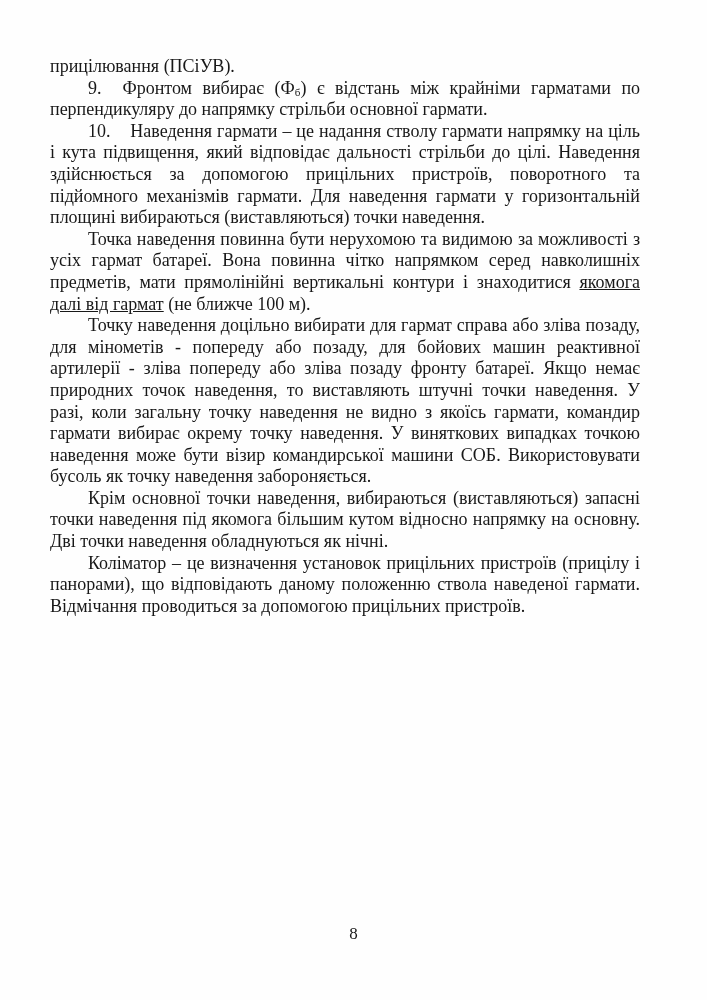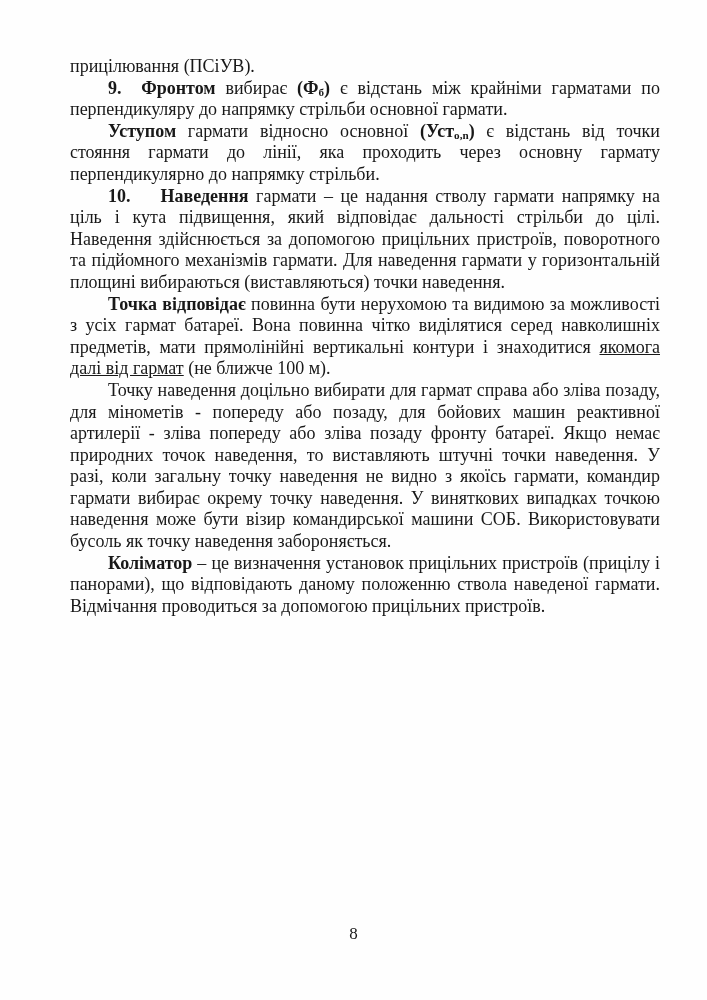--- a/index.html
+++ b/index.html
@@ -12,35 +12,35 @@
     width: 707px;
     height: 1000px;
     background: #fefefe;
     font-family: "Liberation Serif", serif;
     color: #181818;
     box-sizing: border-box;
     overflow: hidden;
   }
   .text-block {
     position: absolute;
-    left: 70px;
+    left: 50px;
     top: 56px;
     width: 590px;
     font-size: 18px;
     line-height: 21.6px;
     text-align: justify;
   }
   p.para {
     margin: 0;
     padding: 0;
   }
   p.para.indent {
     text-indent: 38px;
   }
-  .bold { font-weight: bold; }
+  .bold { font-weight: normal; }
   .underline { text-decoration: underline; }
   sub.ss {
     font-size: 0.62em;
     line-height: 0;
     vertical-align: -0.22em;
   }
   .footer {
     position: absolute;
     left: 0;
     width: 707px;
@@ -50,22 +50,22 @@
     color: #181818;
   }
 </style>
 </head>
 <body>
 
 <div class="page">
   <div class="text-block">
       <p class="para"><span>прицілювання (ПСіУВ).</span></p>
       <p class="para indent"><span class="bold">9.&nbsp; Фронтом</span><span> вибирає </span><span class="bold">(Ф</span><sub class="ss bold">б</sub><span class="bold">)</span><span> є відстань між крайніми гарматами по перпендикуляру до напрямку стрільби основної гармати.</span></p>
-      <p class="para indent"><span class="bold">Уступом</span><span> гармати відносно основної </span><span class="bold">(Уст</span><sub class="ss bold">о,n</sub><span class="bold">)</span><span> є відстань від точки стояння гармати до лінії, яка проходить через основну гармату перпендикулярно до напрямку стрільби.</span></p>
       <p class="para indent"><span class="bold">10.&nbsp;&nbsp;&nbsp; Наведення</span><span> гармати – це надання стволу гармати напрямку на ціль і кута підвищення, який відповідає дальності стрільби до цілі. Наведення здійснюється за допомогою прицільних пристроїв, поворотного та підйомного механізмів гармати. Для наведення гармати у горизонтальній площині вибираються (виставляються) точки наведення.</span></p>
-      <p class="para indent"><span class="bold">Точка відповідає</span><span> повинна бути нерухомою та видимою за можливості з усіх гармат батареї. Вона повинна чітко виділятися серед навколишніх предметів, мати прямолінійні вертикальні контури і знаходитися </span><span class="underline">якомога далі від гармат</span><span> (не ближче 100 м).</span></p>
+      <p class="para indent"><span class="bold">Точка наведення</span><span> повинна бути нерухомою та видимою за можливості з усіх гармат батареї. Вона повинна чітко напрямком серед навколишніх предметів, мати прямолінійні вертикальні контури і знаходитися </span><span class="underline">якомога далі від гармат</span><span> (не ближче 100 м).</span></p>
       <p class="para indent"><span>Точку наведення доцільно вибирати для гармат справа або зліва позаду, для мінометів - попереду або позаду, для бойових машин реактивної артилерії - зліва попереду або зліва позаду фронту батареї. Якщо немає природних точок наведення, то виставляють штучні точки наведення. У разі, коли загальну точку наведення не видно з якоїсь гармати, командир гармати вибирає окрему точку наведення. У виняткових випадках точкою наведення може бути візир командирської машини СОБ. Використовувати бусоль як точку наведення забороняється.</span></p>
+      <p class="para indent"><span>Крім основної точки наведення, вибираються (виставляються) запасні точки наведення під якомога більшим кутом відносно напрямку на основну. Дві точки наведення обладнуються як нічні.</span></p>
       <p class="para indent"><span class="bold">Коліматор</span><span> – це визначення установок прицільних пристроїв (прицілу і панорами), що відповідають даному положенню ствола наведеної гармати. Відмічання проводиться за допомогою прицільних пристроїв.</span></p>
     </div>
   <div class="footer">
     <span>8</span>
   </div>
 </div>
 
 </body></html>

